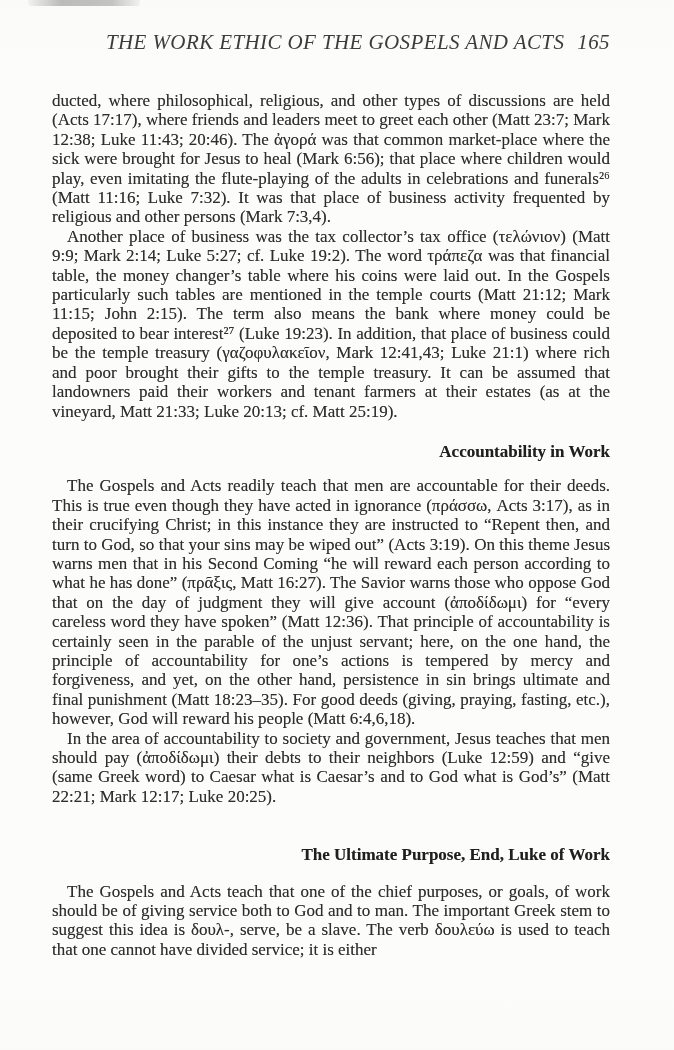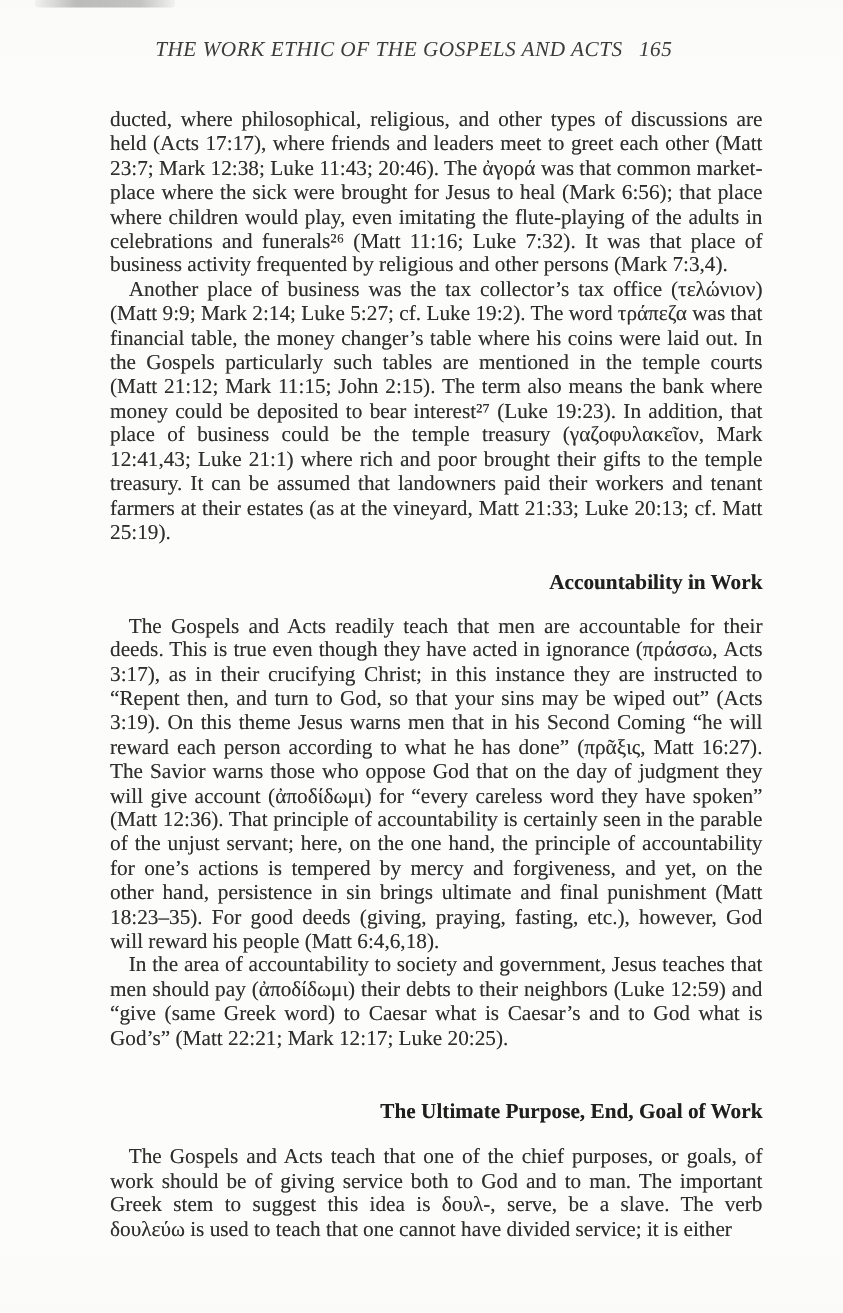--- a/index.html
+++ b/index.html
@@ -24,37 +24,36 @@
     top: 0;
     left: 28px;
     width: 112px;
     height: 6px;
     background: linear-gradient(90deg, rgba(90,90,90,0.05), rgba(70,70,70,0.35) 30%, rgba(70,70,70,0.30) 75%, rgba(90,90,90,0.05));
     border-radius: 0 0 3px 3px;
     filter: blur(0.6px);
   }
   .running-header {
     padding: 30px 64px 0 52px;
-    text-align: center;
+    text-align: right;
     font-style: italic;
-    font-size: 17px;
+    font-size: 21px;
     letter-spacing: 0.4px;
     color: #3c3c3c;
     white-space: nowrap;
   }
   .rh-page {
     margin-left: 13px;
   }
   .body-text {
     padding: 36px 64px 0 52px;
     font-size: 17px;
     line-height: 19.4px;
     text-align: justify;
     text-shadow: 0 0 0.4px rgba(70,70,70,0.55);
-    margin-left: 36px;
   }
   .para {
     margin: 0;
     text-indent: 15px;
   }
   .para.noindent {
     text-indent: 0;
   }
   .section-heading {
     font-size: 17px;
@@ -85,18 +84,18 @@
     <p class="para noindent">ducted, where philosophical, religious, and other types of discussions are held (Acts 17:17), where friends and leaders meet to greet each other (Matt 23:7; Mark 12:38; Luke 11:43; 20:46). The ἀγορά was that common market-place where the sick were brought for Jesus to heal (Mark 6:56); that place where children would play, even imitating the flute-playing of the adults in celebrations and funerals²⁶ (Matt 11:16; Luke 7:32). It was that place of business activity frequented by religious and other persons (Mark 7:3,4).</p>
 
     <p class="para">Another place of business was the tax collector’s tax office (τελώνιον) (Matt 9:9; Mark 2:14; Luke 5:27; cf. Luke 19:2). The word τράπεζα was that financial table, the money changer’s table where his coins were laid out. In the Gospels particularly such tables are mentioned in the temple courts (Matt 21:12; Mark 11:15; John 2:15). The term also means the bank where money could be deposited to bear interest²⁷ (Luke 19:23). In addition, that place of business could be the temple treasury (γαζοφυλακεῖον, Mark 12:41,43; Luke 21:1) where rich and poor brought their gifts to the temple treasury. It can be assumed that landowners paid their workers and tenant farmers at their estates (as at the vineyard, Matt 21:33; Luke 20:13; cf. Matt 25:19).</p>
 
     <h2 class="section-heading">Accountability in Work</h2>
 
     <p class="para">The Gospels and Acts readily teach that men are accountable for their deeds. This is true even though they have acted in ignorance (πράσσω, Acts 3:17), as in their crucifying Christ; in this instance they are instructed to “Repent then, and turn to God, so that your sins may be wiped out” (Acts 3:19). On this theme Jesus warns men that in his Second Coming “he will reward each person according to what he has done” (πρᾶξις, Matt 16:27). The Savior warns those who oppose God that on the day of judgment they will give account (ἀποδίδωμι) for “every careless word they have spoken” (Matt 12:36). That principle of accountability is certainly seen in the parable of the unjust servant; here, on the one hand, the principle of accountability for one’s actions is tempered by mercy and forgiveness, and yet, on the other hand, persistence in sin brings ultimate and final punishment (Matt 18:23–35). For good deeds (giving, praying, fasting, etc.), however, God will reward his people (Matt 6:4,6,18).</p>
 
     <p class="para">In the area of accountability to society and government, Jesus teaches that men should pay (ἀποδίδωμι) their debts to their neighbors (Luke 12:59) and “give (same Greek word) to Caesar what is Caesar’s and to God what is God’s” (Matt 22:21; Mark 12:17; Luke 20:25).</p>
 
-    <h2 class="section-heading second">The Ultimate Purpose, End, Goal of Work</h2>
+    <h2 class="section-heading second">The Ultimate Purpose, End, Luke of Work</h2>
 
     <p class="para">The Gospels and Acts teach that one of the chief purposes, or goals, of work should be of giving service both to God and to man. The important Greek stem to suggest this idea is δουλ-, serve, be a slave. The verb δουλεύω is used to teach that one cannot have divided service; it is either</p>
 
   </div>
 </div>
 
 </body></html>

